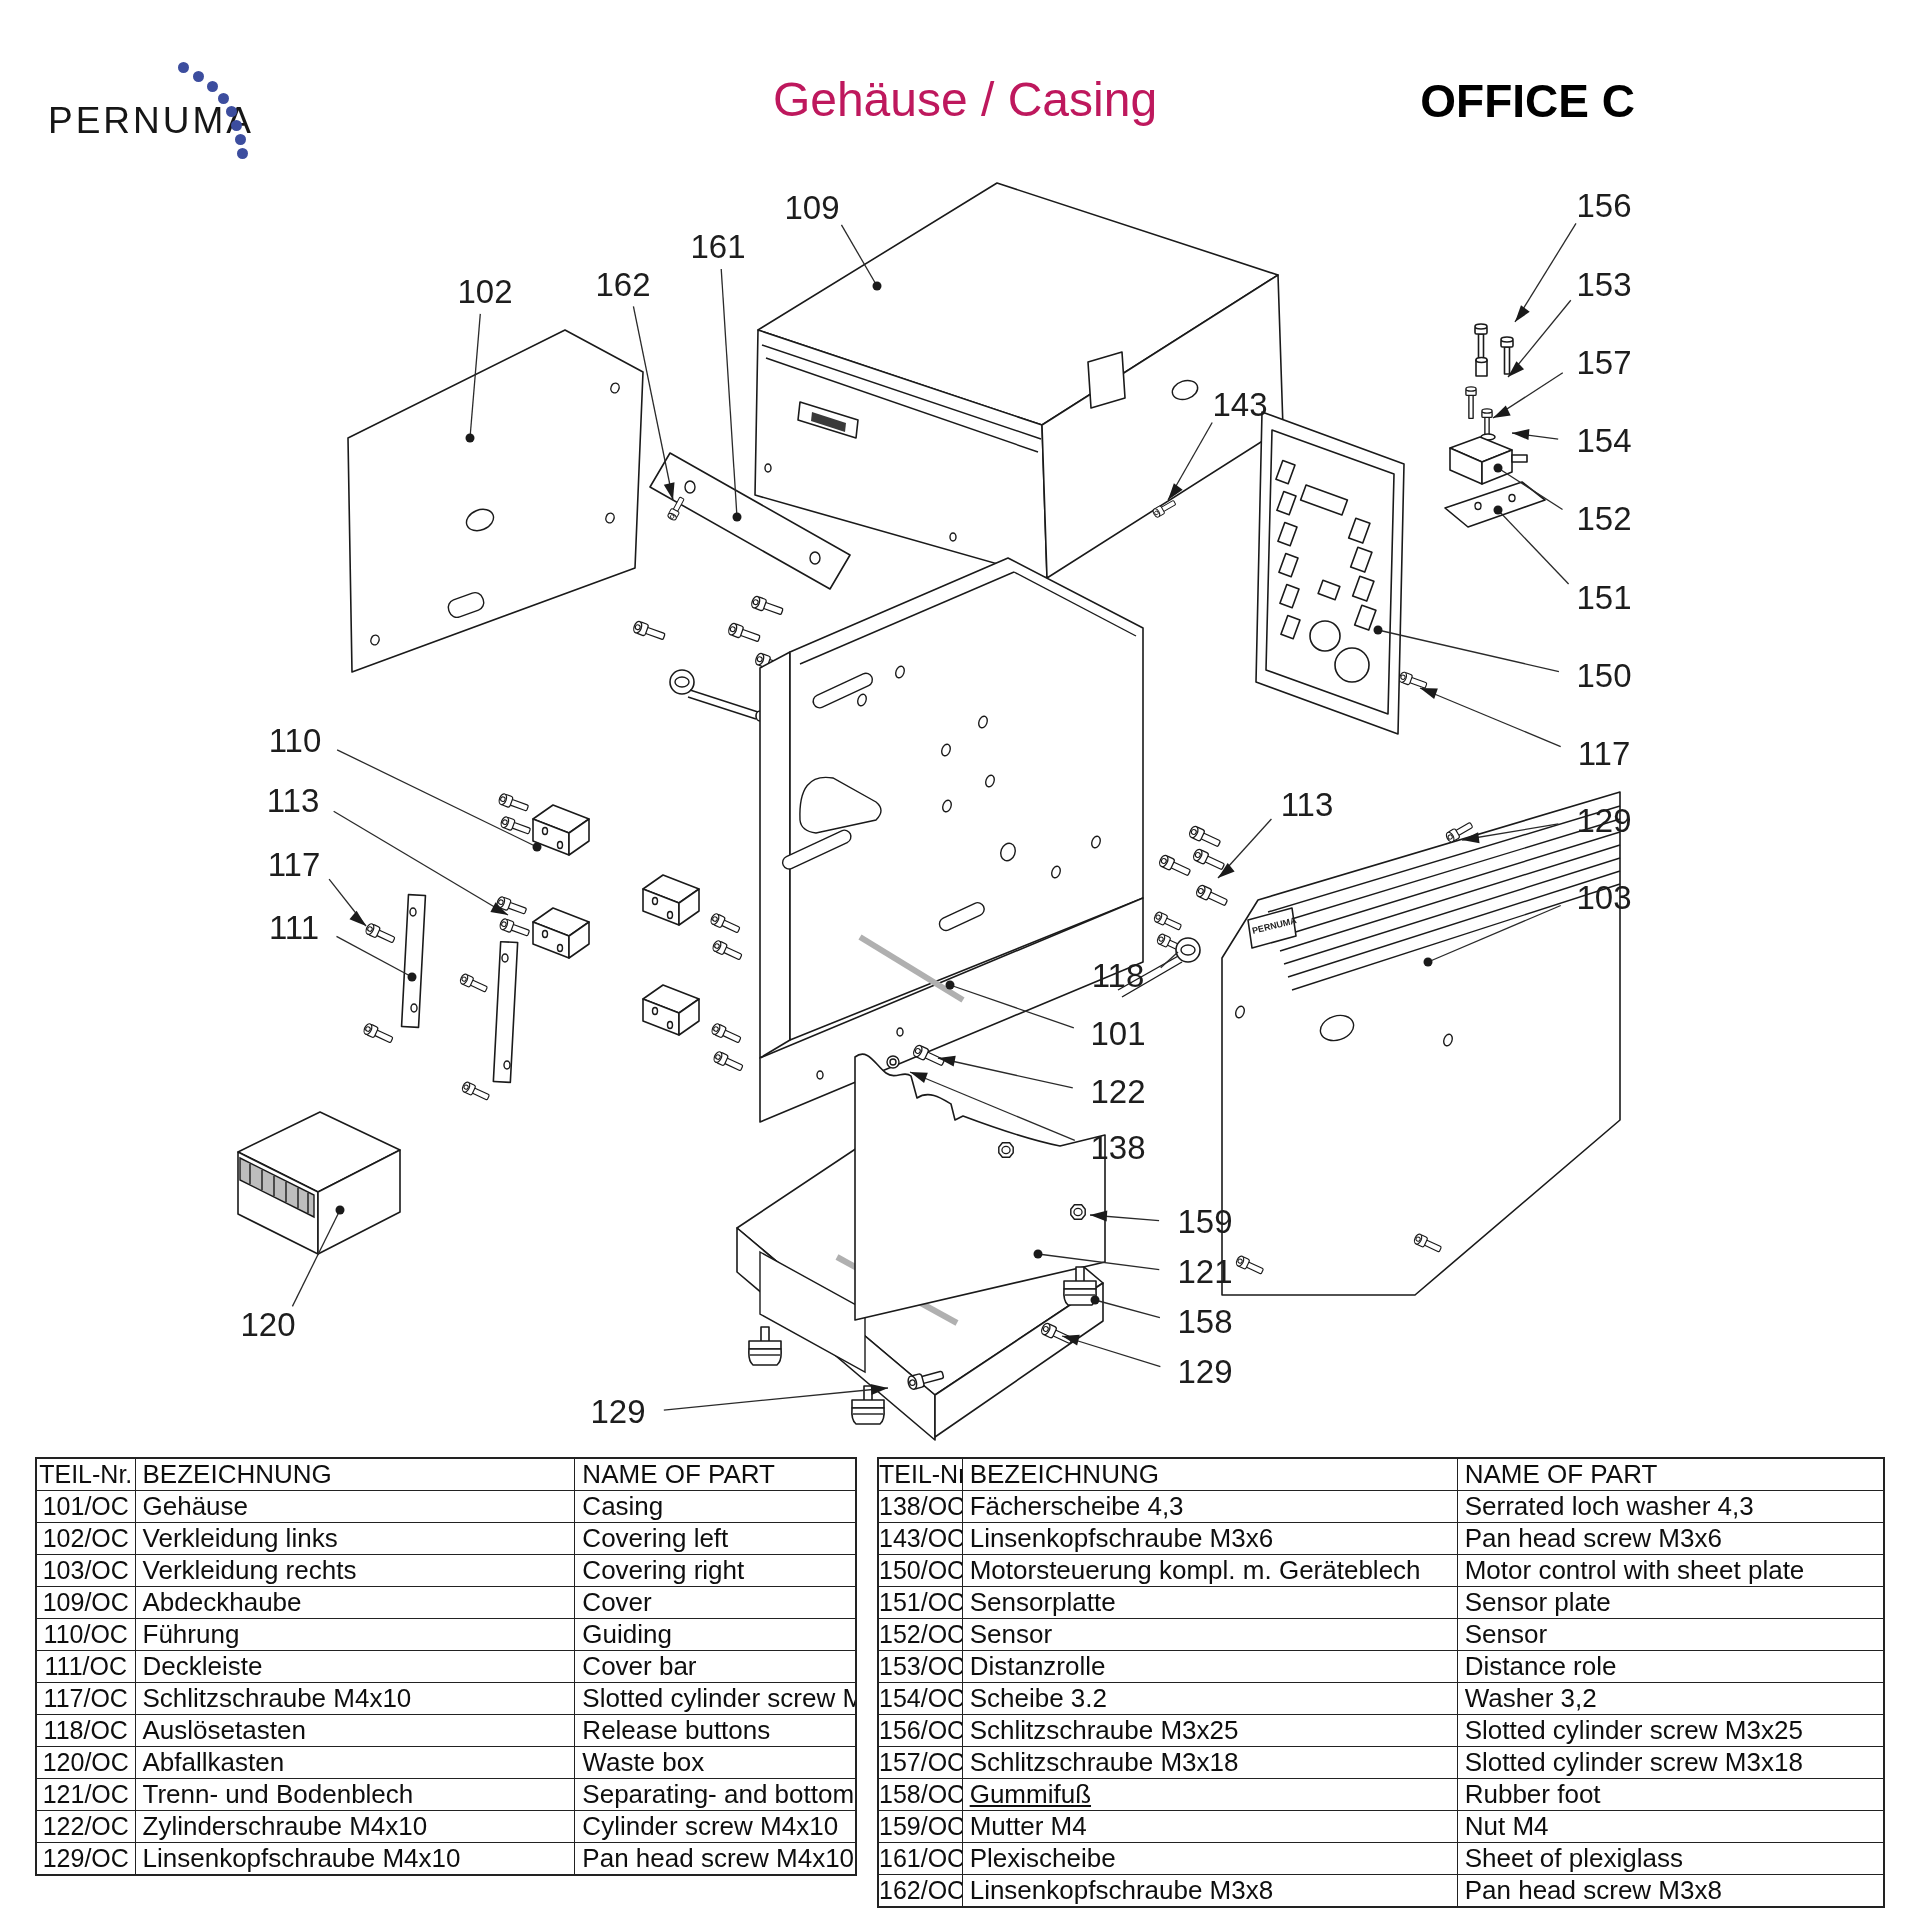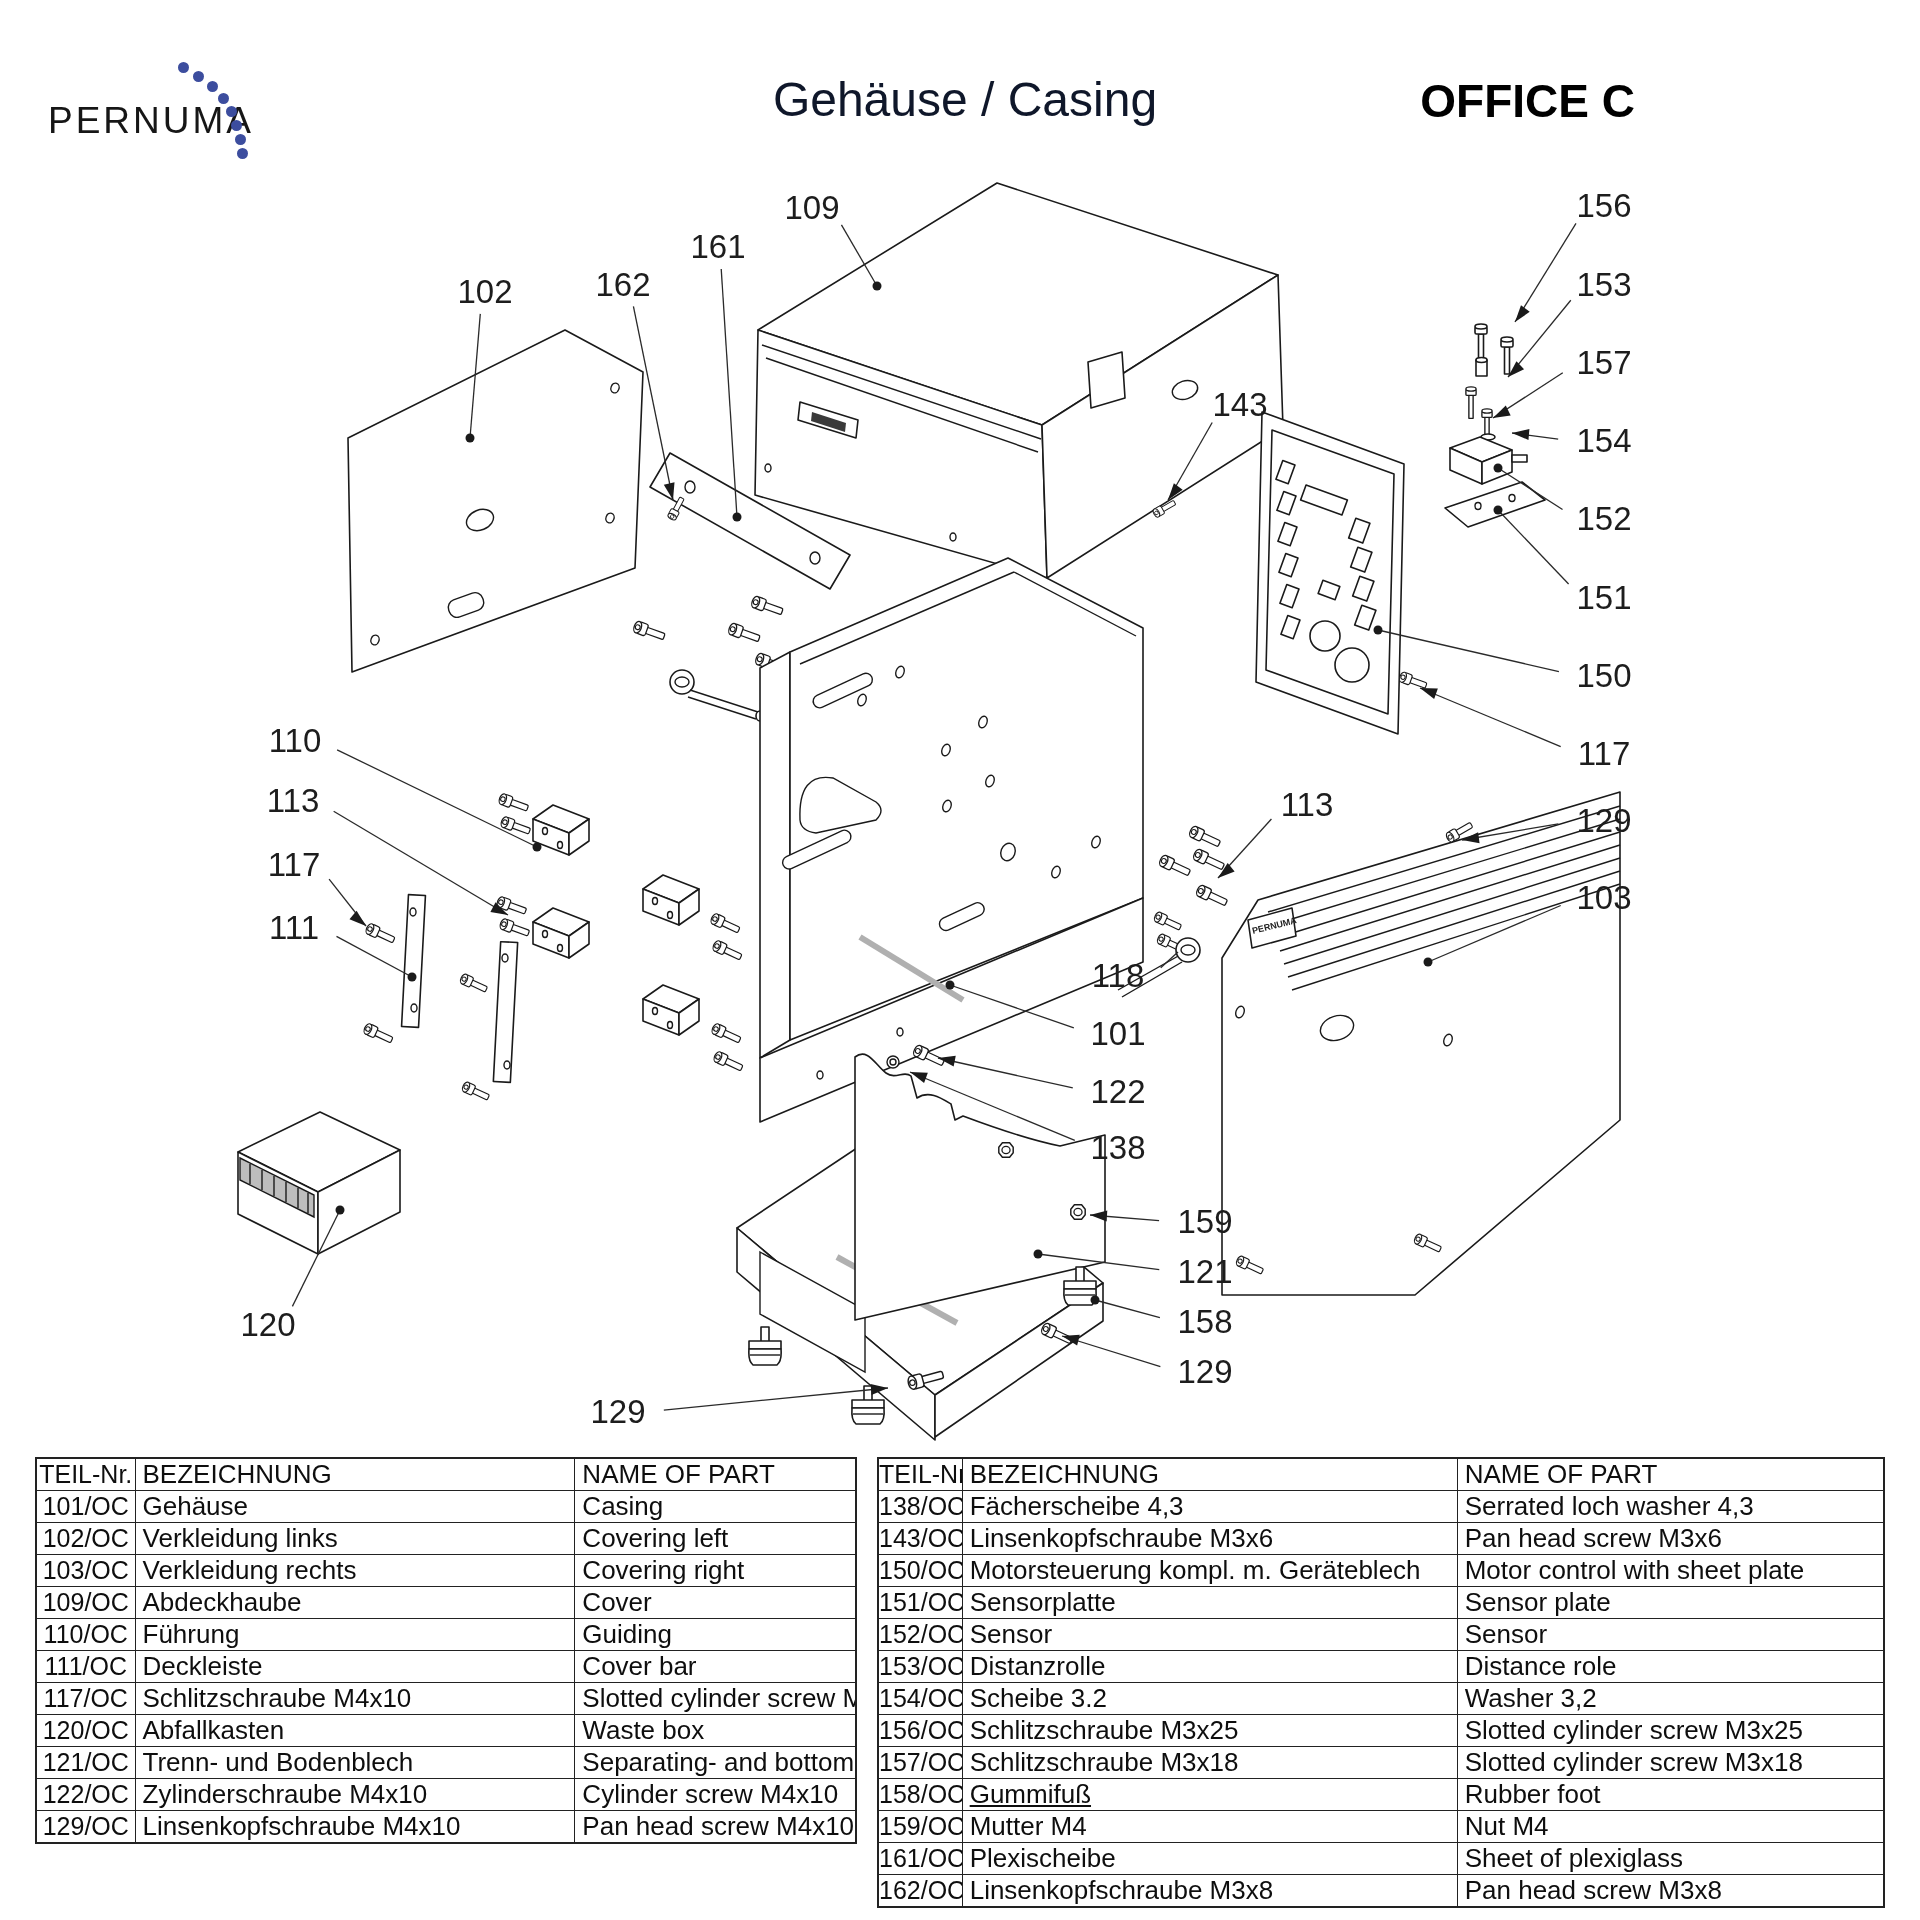--- a/index.html
+++ b/index.html
@@ -3,21 +3,21 @@
 <meta charset="utf-8">
 <style>
   html,body{margin:0;padding:0;background:#fff;}
   .page{position:relative;width:1920px;height:1920px;background:#fff;overflow:hidden;
         font-family:"Liberation Sans",sans-serif;color:#111;}
   
   .logo-text{position:absolute;left:48px;top:100px;font-size:37px;letter-spacing:3px;
              font-weight:400;color:#161616;}
   .logo-dot{position:absolute;width:11px;height:11px;border-radius:50%;}
   .title{position:absolute;left:665px;top:72px;width:600px;text-align:center;
-         font-size:48px;font-weight:400;color:#0f172a;letter-spacing:0px;}
+         font-size:48px;font-weight:400;color:#be185d;letter-spacing:0px;}
   .model{position:absolute;left:1295px;top:74px;width:340px;text-align:right;
          font-size:46px;font-weight:700;color:#000;}
   
   .diagram{position:absolute;left:0;top:0;width:1920px;height:1455px;}
   .ln{fill:#fff;stroke:#1a1a1a;stroke-width:1.6;stroke-linejoin:round;}
   .lnf{fill:none;stroke:#1a1a1a;stroke-width:1.4;}
   .hole{fill:#fff;stroke:#1a1a1a;stroke-width:1.4;}
   .gray{stroke:#b0b0b0;stroke-width:6;fill:none;}
   .callout-text{font-family:"Liberation Sans",sans-serif;font-size:33px;fill:#1d1d1d;}
   .leader{stroke:#2a2a2a;stroke-width:1.3;fill:none;}
@@ -410,20 +410,25 @@
         <div class="pcell" style="width: 98px;">111/OC</div>
         <div class="pcell c2" style="width: 442px;">Deckleiste</div>
         <div class="pcell c3" style="width: 282px;">Cover bar</div>
       </div>
       <div class="prow">
         <div class="pcell" style="width: 98px;">117/OC</div>
         <div class="pcell c2" style="width: 442px;">Schlitzschraube M4x10</div>
         <div class="pcell c3" style="width: 282px;">Slotted cylinder screw M4x10</div>
       </div>
       <div class="prow">
+        <div class="pcell" style="width: 98px;">118/OC</div>
+        <div class="pcell c2" style="width: 442px;">Auslösetasten</div>
+        <div class="pcell c3" style="width: 282px;">Release buttons</div>
+      </div>
+      <div class="prow">
         <div class="pcell" style="width: 98px;">120/OC</div>
         <div class="pcell c2" style="width: 442px;">Abfallkasten</div>
         <div class="pcell c3" style="width: 282px;">Waste box</div>
       </div>
       <div class="prow">
         <div class="pcell" style="width: 98px;">121/OC</div>
         <div class="pcell c2" style="width: 442px;">Trenn- und Bodenblech</div>
         <div class="pcell c3" style="width: 282px;">Separating- and bottom plate</div>
       </div>
       <div class="prow">

